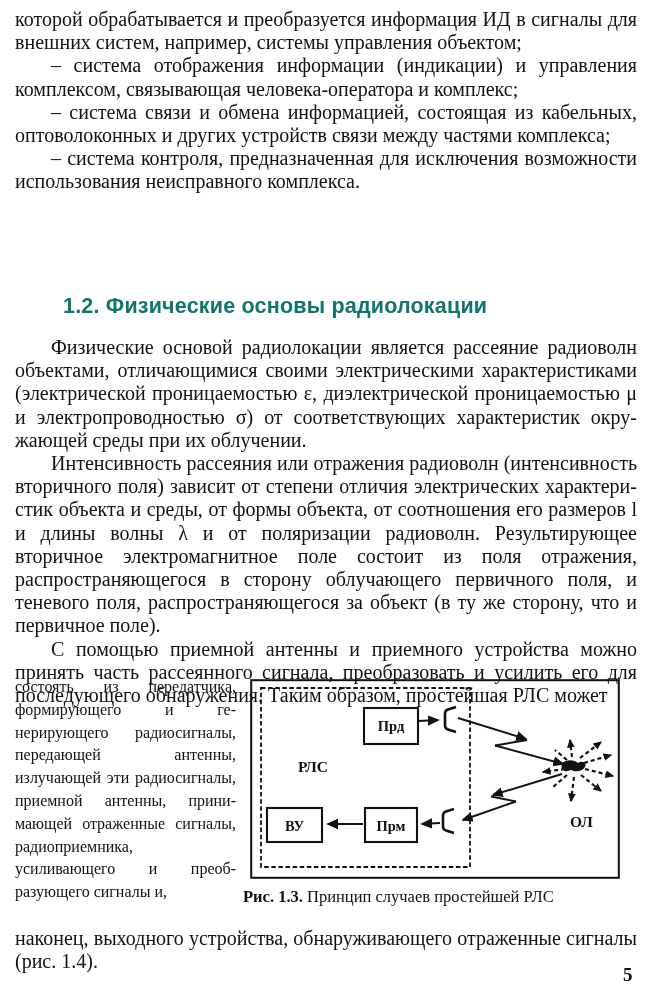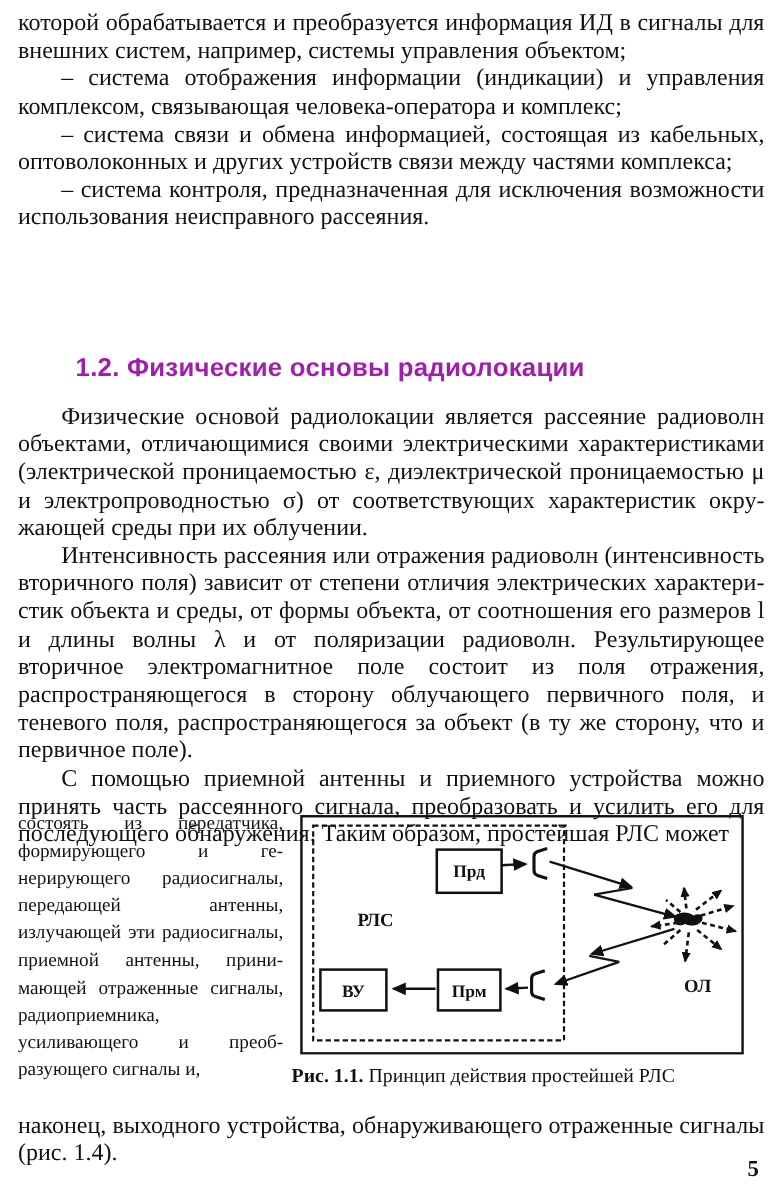--- a/index.html
+++ b/index.html
@@ -12,21 +12,21 @@
     overflow:hidden;
   }
   .textblock{position:absolute;left:15px;width:622px;font-size:20px;line-height:23.2px;}
   .textblock p{margin:0;text-align:justify;text-indent:36px;}
   .textblock p.noindent{text-indent:0;}
   .top{top:8px;}
   .mid{top:336px;}
   .heading{
     position:absolute;top:294px;left:63px;margin:0;
     font-family:"Liberation Sans","DejaVu Sans",sans-serif;
-    font-weight:bold;font-size:21.5px;letter-spacing:.2px;color:#a21caf;
+    font-weight:bold;font-size:21.5px;letter-spacing:.2px;color:#0f766e;
   }
   .col-left{
     position:absolute;top:676px;left:15px;width:221px;
     font-size:16px;line-height:22.8px;
   }
   .col-left p{margin:0;text-align:justify;text-indent:0;}
   .figure{position:absolute;left:250px;top:679px;width:370px;}
   .figure svg{display:block;}
   .fig-caption{
     margin-top:8px;margin-left:-7px;
@@ -48,21 +48,21 @@
 </style>
 </head>
 <body>
 
 <div class="page">
 
   <div class="textblock top">
     <p class="noindent">которой обрабатывается и преобразуется информация ИД в сигналы для внешних систем, например, системы управления объектом;</p>
     <p>– система отображения информации (индикации) и управления комплексом, связывающая человека-оператора и комплекс;</p>
     <p>– система связи и обмена информацией, состоящая из кабельных, оптоволоконных и других устройств связи между частями комплекса;</p>
-    <p>– система контроля, предназначенная для исключения возможно­сти использования неисправного рассеяния.</p>
+    <p>– система контроля, предназначенная для исключения возможно­сти использования неисправного комплекса.</p>
   </div>
 
   <h2 class="heading">1.2. Физические основы радиолокации</h2>
 
   <div class="textblock mid">
     <p>Физические основой радиолокации является рассеяние радиоволн объектами, отличающимися своими электрическими характеристиками (электрической проницаемостью ε, диэлектрической проницаемостью μ и электропроводностью σ) от соответствующих характеристик окру­жающей среды при их облучении.</p>
     <p>Интенсивность рассеяния или отражения радиоволн (интенсивность вторичного поля) зависит от степени отличия электрических характери­стик объекта и среды, от формы объекта, от соотношения его размеров l и длины волны λ и от поляризации радиоволн. Результирующее вторичное электромагнитное поле состоит из поля отражения, распространяющегося в сторону облучающего первичного поля, и теневого поля, распростра­няющегося за объект (в ту же сторону, что и первичное поле).</p>
     <p>С помощью приемной антенны и приемного устройства можно принять часть рассеянного сигнала, преобразовать и усилить его для последующего обнаружения. Таким образом, простейшая РЛС может</p>
   </div>
 
@@ -124,22 +124,22 @@
         <line x1="331" y1="96" x2="351" y2="112" marker-end="url(#ahs)"></line>
         <line x1="324" y1="98" x2="321" y2="122" marker-end="url(#ahs)"></line>
         <line x1="317" y1="96" x2="302" y2="109"></line>
         <line x1="315" y1="90" x2="293" y2="93" marker-end="url(#ahs)"></line>
         <line x1="317" y1="81" x2="305" y2="71"></line>
       </g>
       <path d="M312,84 c6,-4 12,-3 16,0 c5,-3 9,0 7,4 c-3,5 -10,5 -14,3 c-6,3 -11,0 -9,-7 z" fill="#111"></path>
     </svg>
 
     <div class="fig-caption">
-      <span class="b">Рис. 1.1.</span>
-      <span>Принцип действия простейшей РЛС</span>
+      <span class="b">Рис. 1.3.</span>
+      <span>Принцип случаев простейшей РЛС</span>
     </div>
   </div>
 
   <div class="textblock tail">
     <p class="noindent">наконец, выходного устройства, обнаруживающего отраженные сиг­налы (рис. 1.4).</p>
   </div>
 
   <div class="pagenum">5</div>
 
 </div>

